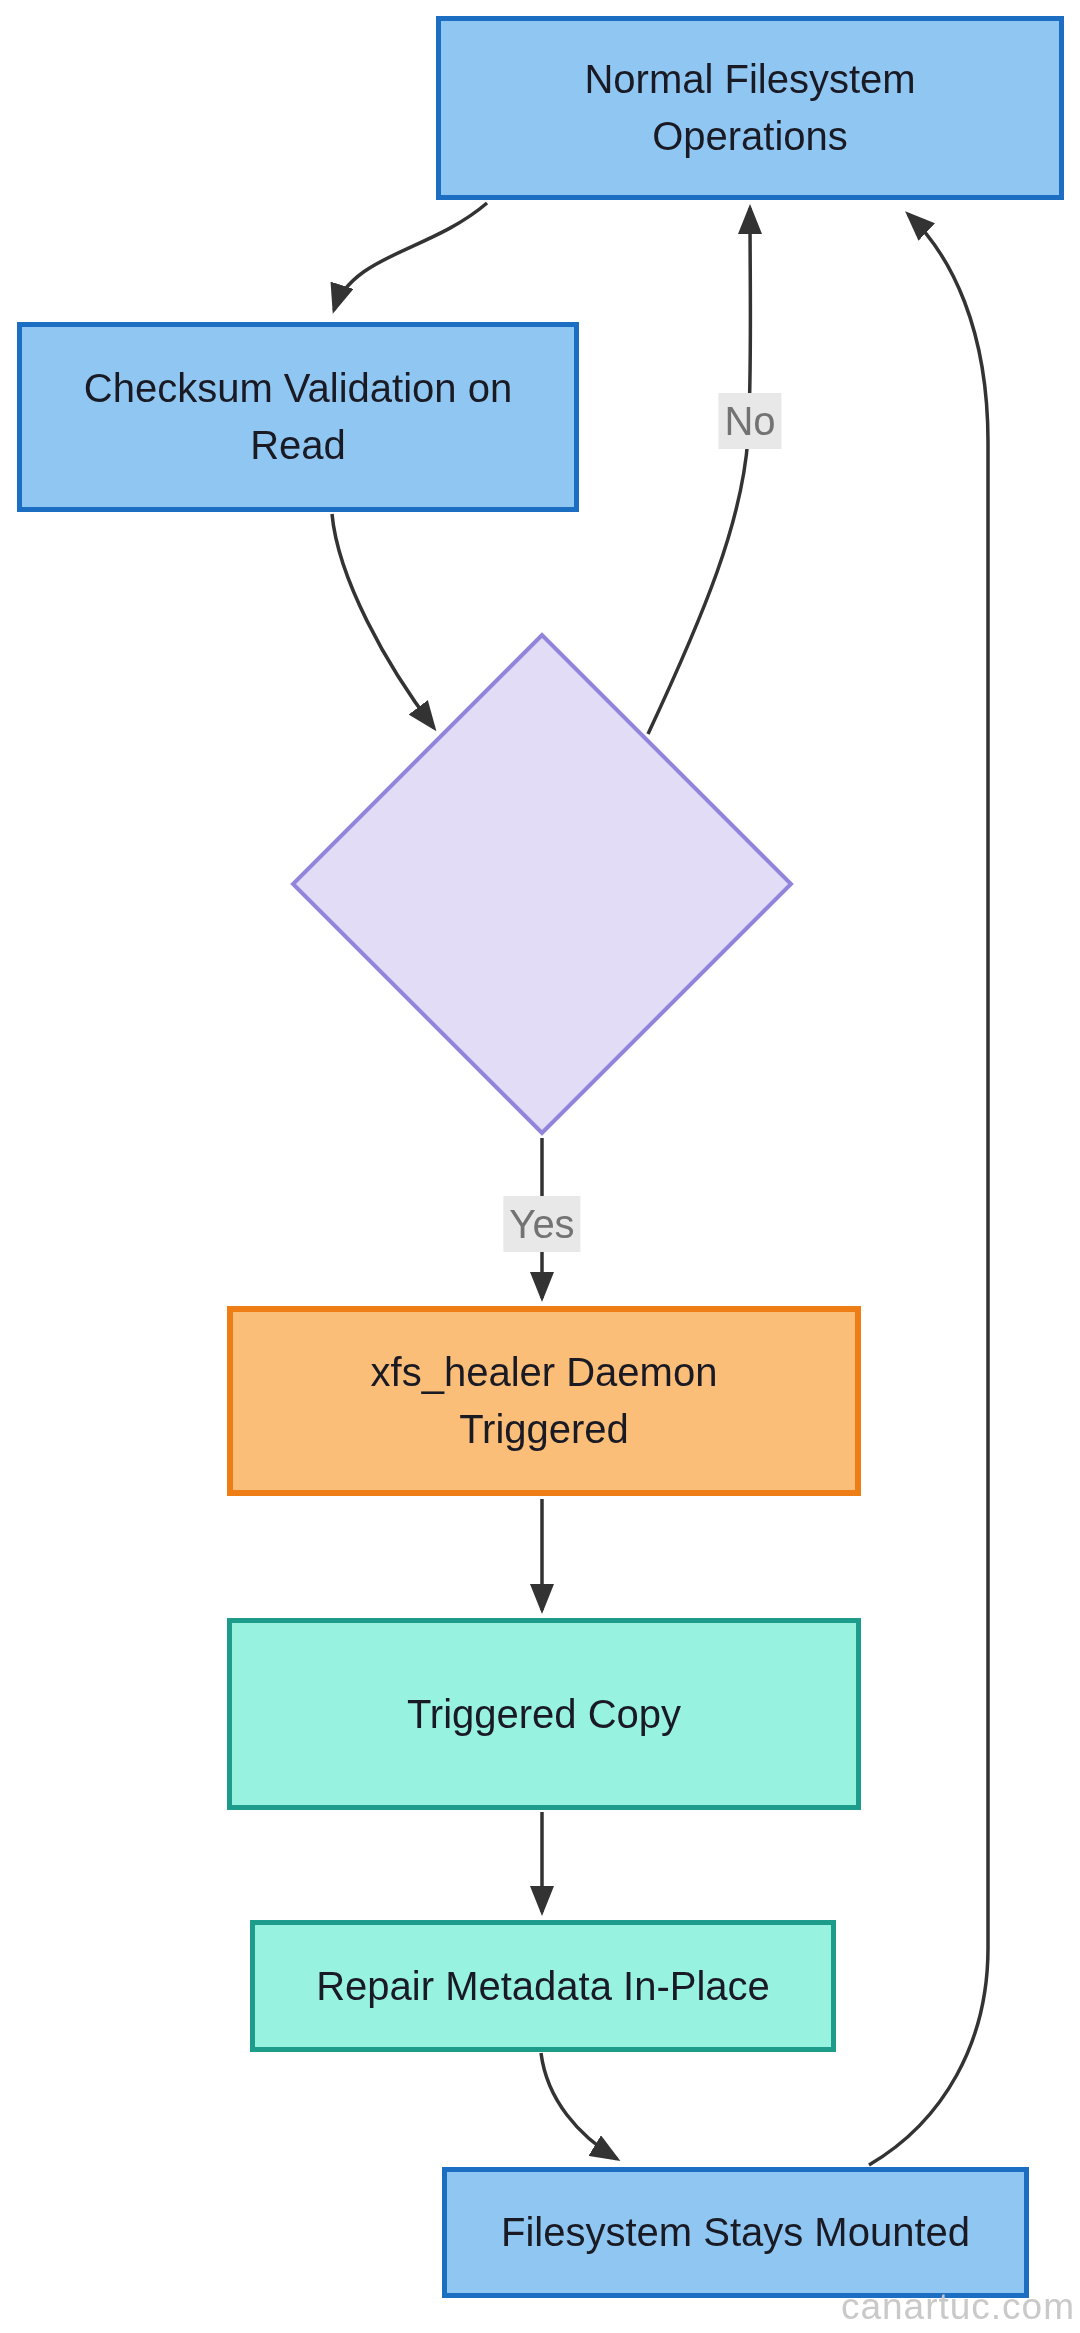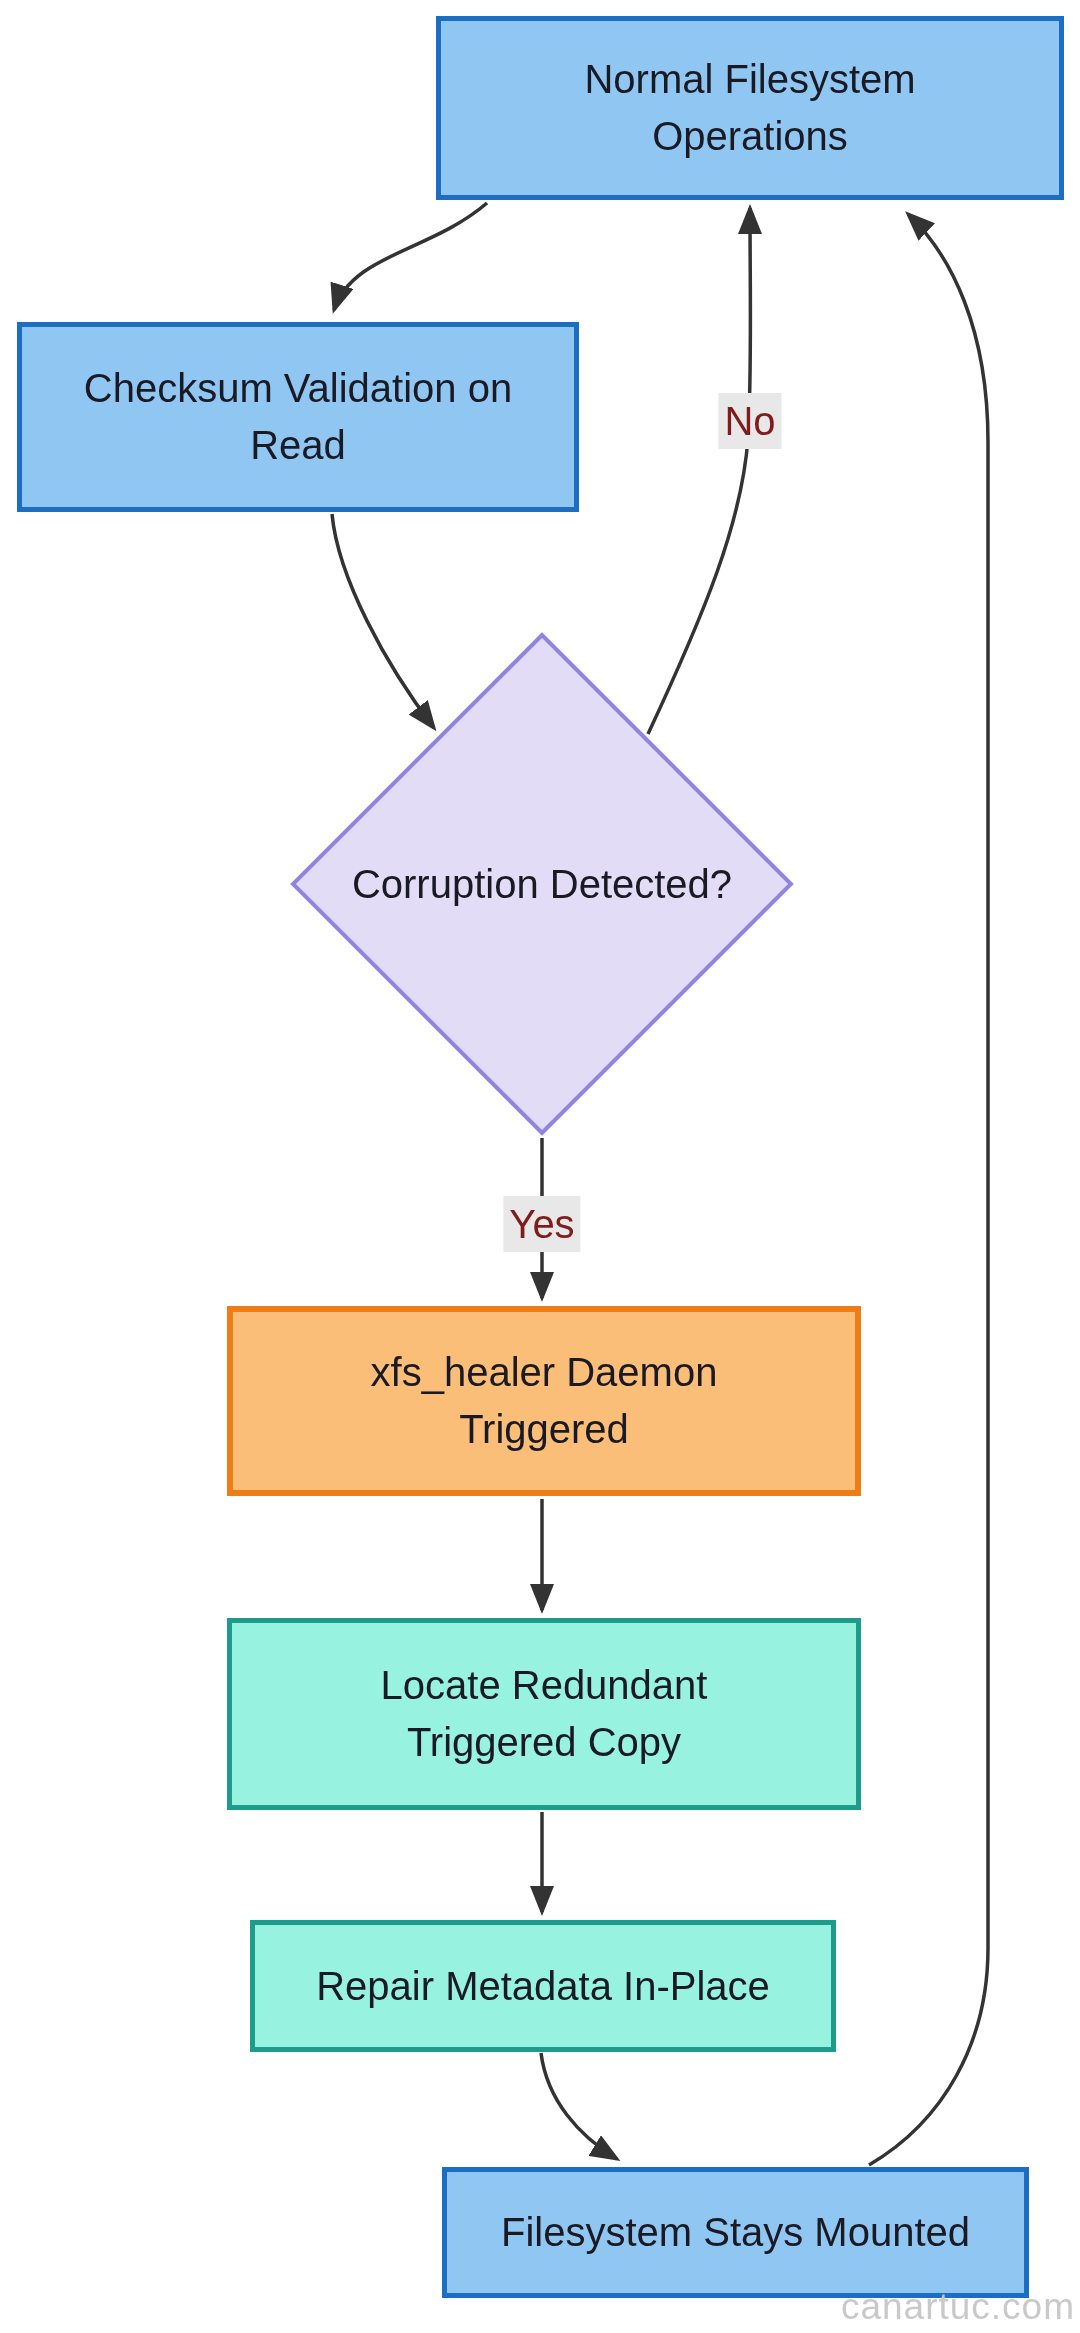--- a/index.html
+++ b/index.html
@@ -56,21 +56,21 @@
   .diamond-label {
     position: absolute;
     left: 50%; top: 50%;
     transform: translate(-50%, -50%);
     text-align: center;
   }
   .edge-label {
     position: absolute;
     transform: translate(-50%, -50%);
     background: var(--label-bg, #e8e8e8);
-    color: #7f1d1d;
+    color: #737373;
     font-size: 40px;
     line-height: 50px;
     padding: 3px 6px;
     white-space: nowrap;
   }
   .watermark {
     position: absolute;
     right: 5px;
     bottom: 5px;
     font-size: 37px;
@@ -104,32 +104,28 @@
     <div class="nline">Operations</div>
   </div>
 
   <div class="node" style="left: 17px; top: 322px; width: 562px; height: 190px; --fill: #90C7F2; --stroke: #1B6EC2;">
     <div class="nline">Checksum Validation on</div>
     <div class="nline">Read</div>
   </div>
 
   <div class="diamond-wrap" style="left: 364px; top: 706px; --fill: #E2DCF7; --stroke: #9184DB;">
     <div class="diamond-shape"></div>
-    <div class="diamond-label">
-      <div class="nline">Corruption Detected?</div>
-    </div>
   </div>
 
   <div class="node" style="left: 227px; top: 1306px; width: 634px; height: 190px; border-width: 6px; --fill: #FBBE78; --stroke: #EF7D15;">
     <div class="nline">xfs_healer Daemon</div>
     <div class="nline">Triggered</div>
   </div>
 
   <div class="node" style="left: 227px; top: 1618px; width: 634px; height: 192px; --fill: #97F2E0; --stroke: #1D9C8C;">
-    <div class="nline">Locate Redundant</div>
     <div class="nline">Triggered Copy</div>
   </div>
 
   <div class="node" style="left: 250px; top: 1920px; width: 586px; height: 132px; --fill: #97F2E0; --stroke: #1D9C8C;">
     <div class="nline">Repair Metadata In-Place</div>
   </div>
 
   <div class="node" style="left: 442px; top: 2167px; width: 587px; height: 131px; --fill: #90C7F2; --stroke: #1B6EC2;">
     <div class="nline">Filesystem Stays Mounted</div>
   </div>

